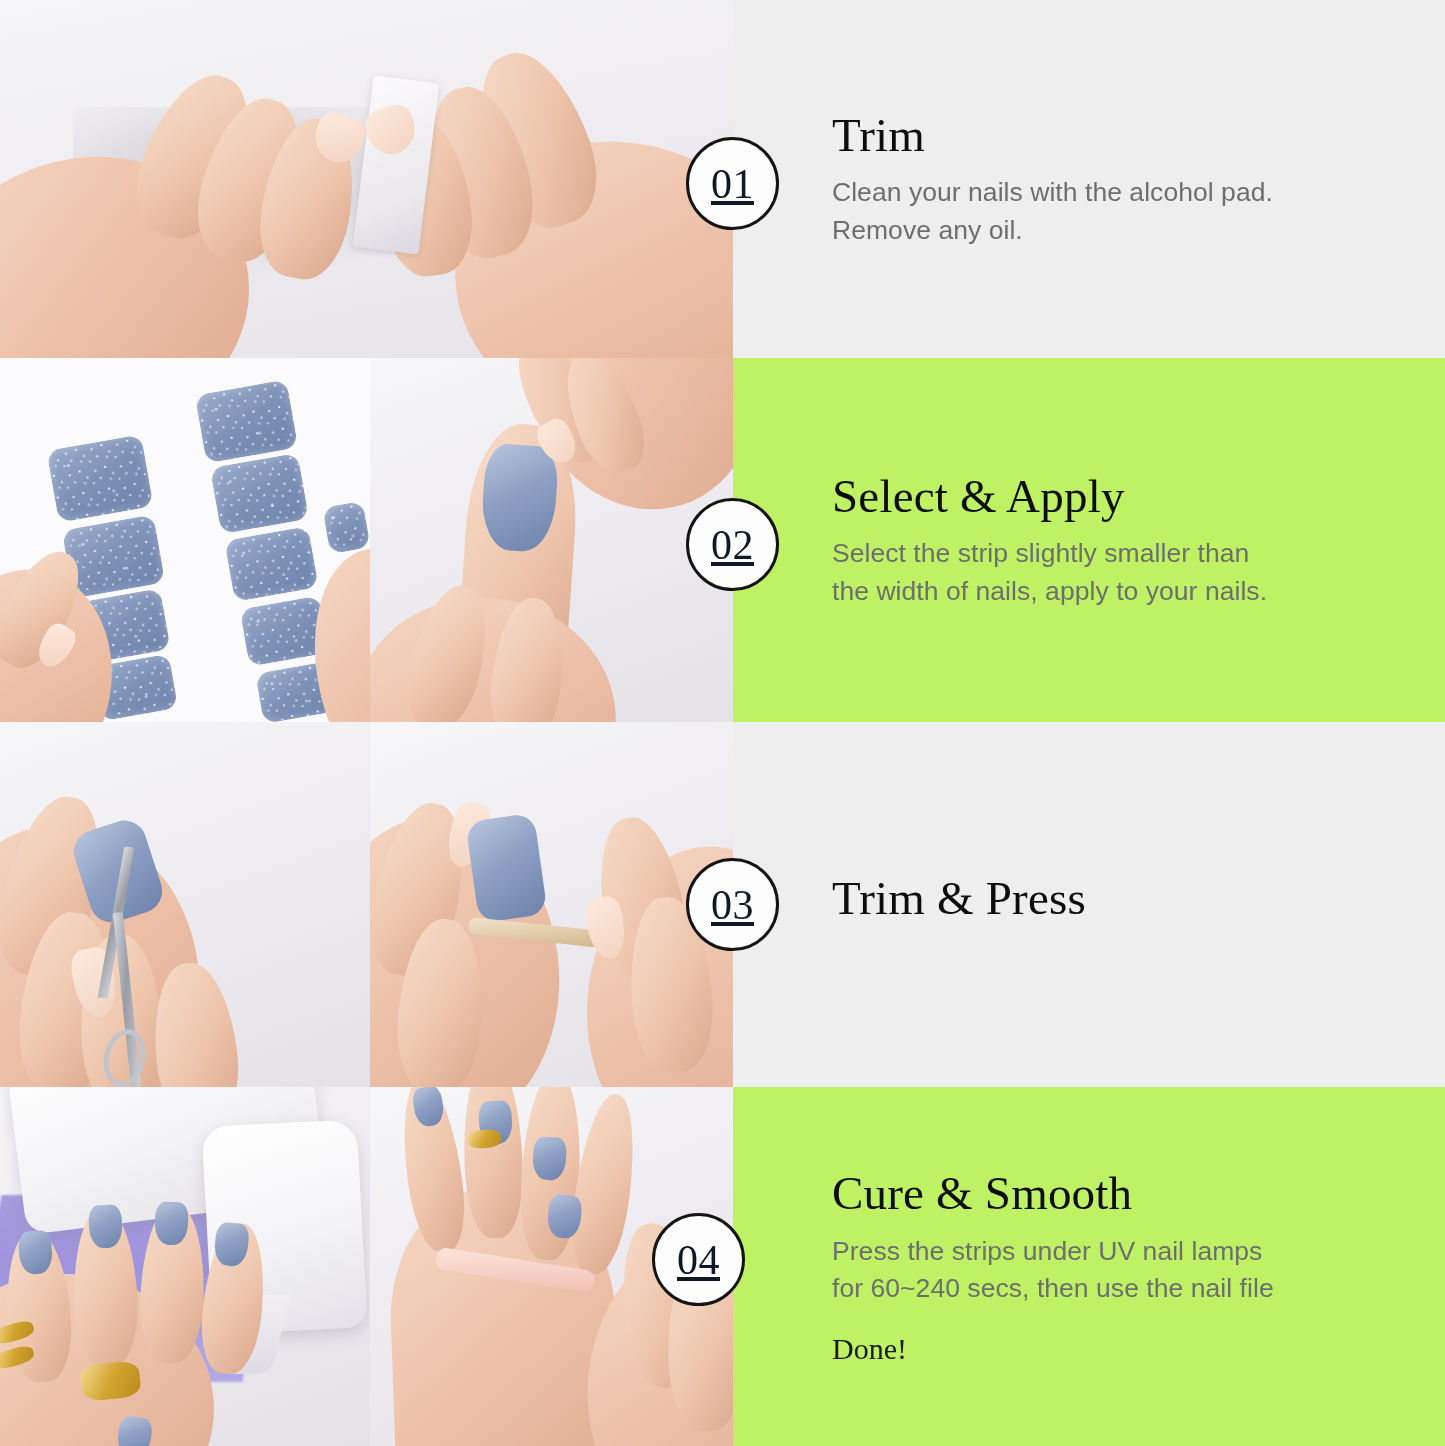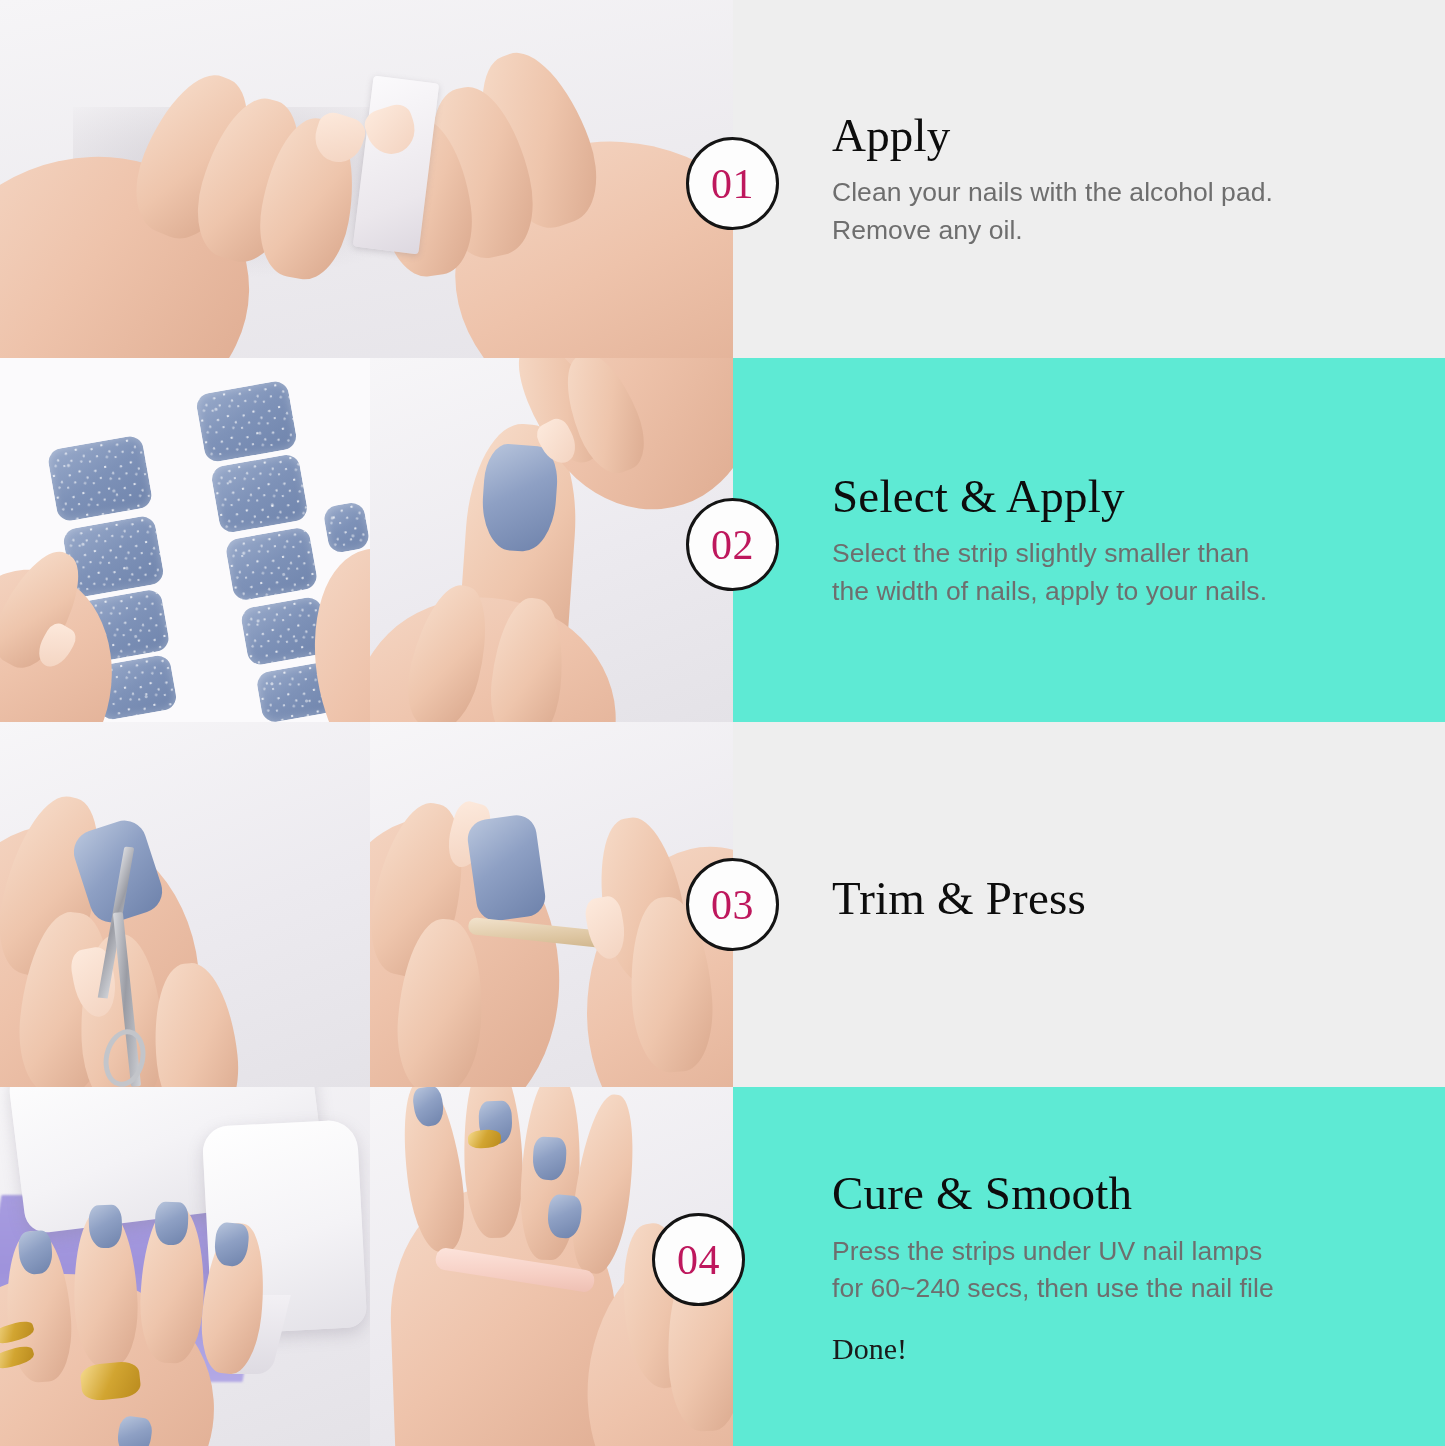--- a/index.html
+++ b/index.html
@@ -19,21 +19,21 @@
 
   .media { position:relative; overflow:hidden; flex:0 0 auto; height:100%; }
   .photo { position:relative; width:100%; height:100%; overflow:hidden; background:#f3f2f4; }
 
   .textpane {
     position:relative; flex:1 1 auto; height:100%;
     padding-left:99px;
     display:flex; flex-direction:column; justify-content:center;
   }
   .textpane.gray { background:#eeeeee; }
-  .textpane.white { background:#5eead4; }
+  .textpane.white { background:#bef264; }
 
   .step-title {
     font-family:"Liberation Serif", serif;
     font-size:47px;
     color:#0d0d0d;
     line-height:1.12;
     letter-spacing:0.2px;
     margin-bottom:13px;
     font-weight:400;
   }
@@ -53,23 +53,24 @@
 
   .num-badge {
     position:absolute;
     width:93px; height:93px;
     border-radius:50%;
     background:#fdfdfd;
     border:3px solid #141414;
     display:flex; align-items:center; justify-content:center;
     font-family:"Liberation Serif", serif;
     font-size:42px;
-    color:#be185d;
+    color:#0f172a;
     z-index:20;
     letter-spacing:0.5px;
+    text-decoration:underline;
   }
 
   
   .bg-light { position:absolute; inset:0; background:linear-gradient(160deg,#f7f6f8 0%,#eceaef 55%,#e4e2e7 100%); }
   .hand { position:absolute; background:linear-gradient(140deg,#f5d8c6 0%,#eec3ab 45%,#dda98e 100%); border-radius:50%; }
   .finger { position:absolute; background:linear-gradient(120deg,#f7ddcb 0%,#eec5ac 55%,#d9a78c 100%); border-radius:46% 46% 42% 42%/60% 60% 40% 40%; }
   .nail-b { position:absolute; background:linear-gradient(150deg,#b9c6dd 0%,#8ea0c4 45%,#6e82ab 100%); border-radius:30% 30% 42% 42%/36% 36% 50% 50%; }
   .nail-n { position:absolute; background:linear-gradient(150deg,#fdeadd 0%,#f3d3c0 100%); border-radius:34% 34% 50% 50%/30% 30% 56% 56%; }
   .ring { position:absolute; background:linear-gradient(120deg,#f6dc92 0%,#d2a531 50%,#b98a1d 100%); border-radius:40%; }
 
@@ -126,21 +127,21 @@
         <div class="hand" style="right:-8%; top:40%; width:46%; height:80%; transform:rotate(13deg);"></div>
         <div class="finger" style="right:20%; top:14%; width:13.5%; height:50%; transform:rotate(-20deg);"></div>
         <div class="finger" style="right:28%; top:24%; width:13%; height:48%; transform:rotate(-13deg);"></div>
         <div class="finger" style="right:36%; top:33%; width:12%; height:44%; transform:rotate(-8deg);"></div>
         <div class="s1-pad"></div>
         <div class="nail-n" style="left:43%; top:32%; width:6.5%; height:13%; transform:rotate(18deg);"></div>
         <div class="nail-n" style="right:43.5%; top:30%; width:6.5%; height:13%; transform:rotate(-18deg);"></div>
       </div>
     </div>
     <div class="textpane gray">
-      <div class="step-title">Apply</div>
+      <div class="step-title">Trim</div>
       <div class="step-desc">
         <div>Clean your nails with the alcohol pad.</div>
         <div>Remove any oil.</div>
       </div>
     </div>
     <div class="num-badge" style="left:686px; top:137px;">01</div>
   </div>
 
   <div class="step-row h2">
     <div class="media" style="width:370px">

